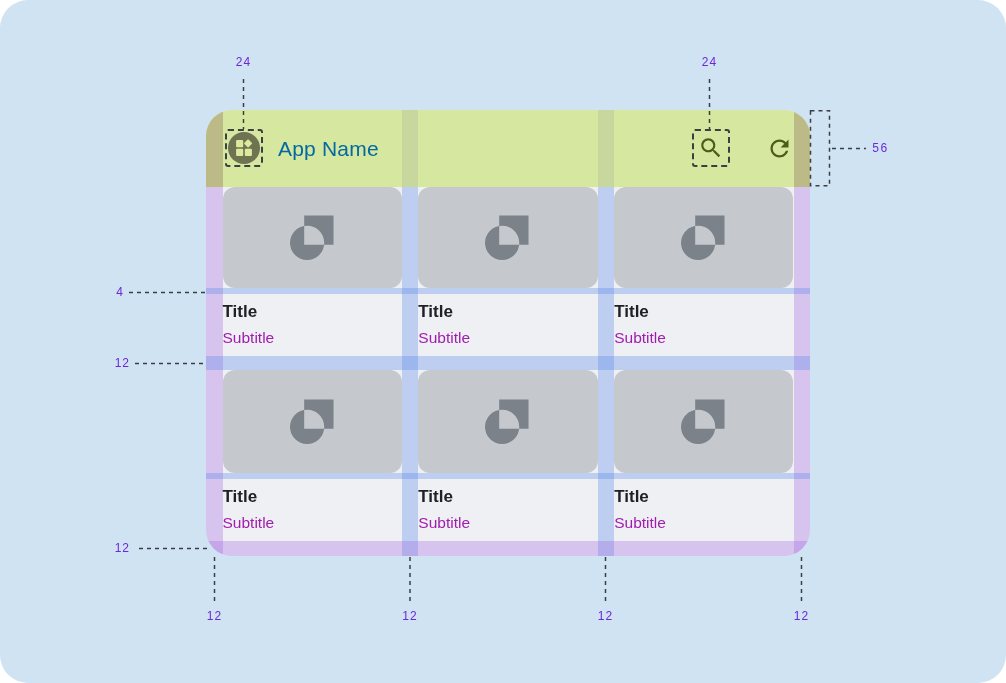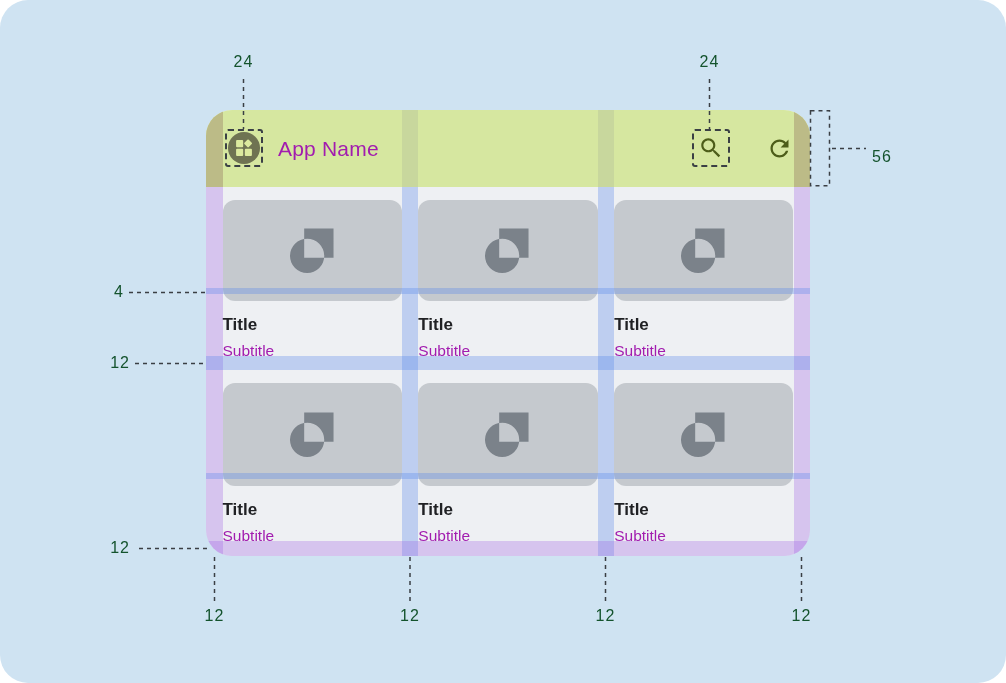--- a/index.html
+++ b/index.html
@@ -25,25 +25,25 @@
     display:flex;align-items:center;justify-content:center;
   }
   .nav-bounds{left:19px;}
   .search-bounds{left:486px;}
   .logo-circle{
     width:32px;height:32px;border-radius:50%;background:#6f7352;
     display:flex;align-items:center;justify-content:center;cursor:pointer;
   }
   .appbar-title{
     position:absolute;left:72px;top:0;height:77px;display:flex;align-items:center;
-    font-size:21px;font-weight:500;color:#a21caf;letter-spacing:.2px;
+    font-size:21px;font-weight:500;color:#0369a1;letter-spacing:.2px;
   }
   .refresh-button{position:absolute;left:560px;top:25px;width:27px;height:27px;cursor:pointer;}
   
-  .card{position:absolute;width:179.3px;margin-top:13px;}
+  .card{position:absolute;width:179.3px;}
   .c0{left:16.5px;top:77px;}  .c1{left:212.3px;top:77px;}  .c2{left:408.2px;top:77px;}
   .c3{left:16.5px;top:260px;} .c4{left:212.3px;top:260px;} .c5{left:408.2px;top:260px;}
   .card-image{
     height:101px;background:#c5c9ce;border-radius:12px;
     display:flex;align-items:center;justify-content:center;
   }
   .tall .card-image{height:103px;}
   .card-text{margin-top:6px;height:62px;padding-top:5px;box-sizing:border-box;}
   .card-title{font-size:17px;line-height:26px;font-weight:700;color:#202124;}
   .card-subtitle{font-size:15.5px;line-height:25px;font-weight:400;color:#a21caf;}
@@ -53,26 +53,26 @@
   .vm-r{left:587.5px;background:rgba(160,95,230,.30);}
   .vg-1{left:195.8px;background:rgba(80,128,235,.30);}
   .vg-2{left:391.7px;background:rgba(80,128,235,.30);}
   .h-band{position:absolute;left:0;width:604px;background:rgba(80,128,235,.30);pointer-events:none;}
   .band-4a{top:178px;height:6px;}
   .band-12{top:246px;height:14px;}
   .band-4b{top:363px;height:6px;}
   .band-bottom{top:431px;height:15px;background:rgba(160,95,230,.30);}
   
   .dim{
-    position:absolute;font-size:16px;font-weight:500;color:#14532d;
+    position:absolute;font-size:12px;font-weight:500;color:#6d28d9;
     letter-spacing:1px;line-height:20px;
   }
   .dim-nav{left:226px;top:52px;width:35px;text-align:center;}
   .dim-action{left:692px;top:52px;width:35px;text-align:center;}
-  .dim-appbar{left:872px;top:147px;}
+  .dim-appbar{left:872px;top:139px;font-family:Liberation Mono, monospace;}
   .dim-gap4{left:94px;top:282px;width:30px;text-align:right;}
   .dim-rowgap{left:94px;top:353px;width:36px;text-align:right;}
   .dim-bottomgap{left:94px;top:538px;width:36px;text-align:right;}
   .dim-b1{left:197px;top:606px;width:35px;text-align:center;}
   .dim-b2{left:392px;top:606px;width:36px;text-align:center;}
   .dim-b3{left:588px;top:606px;width:35px;text-align:center;}
   .dim-b4{left:784px;top:606px;width:35px;text-align:center;}
   .lines{position:absolute;left:0;top:0;pointer-events:none;}
 </style>
 </head>

